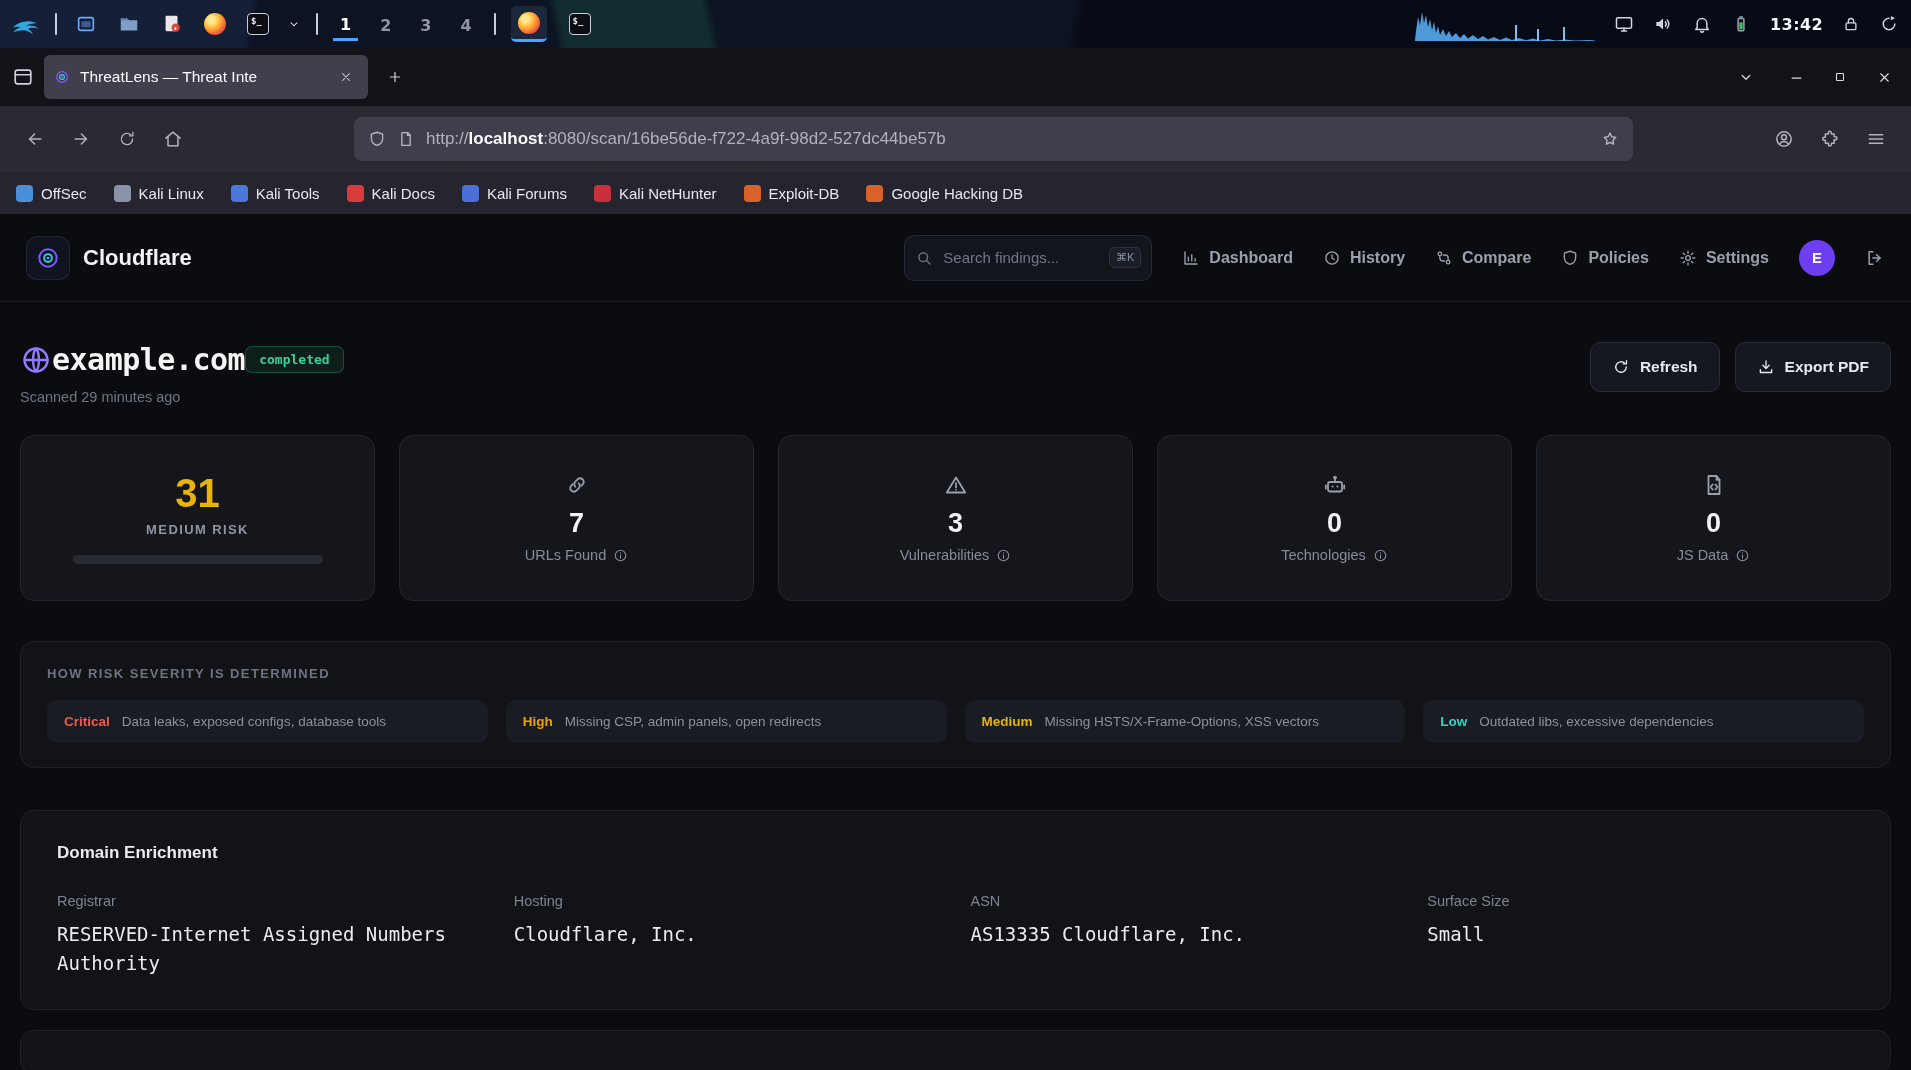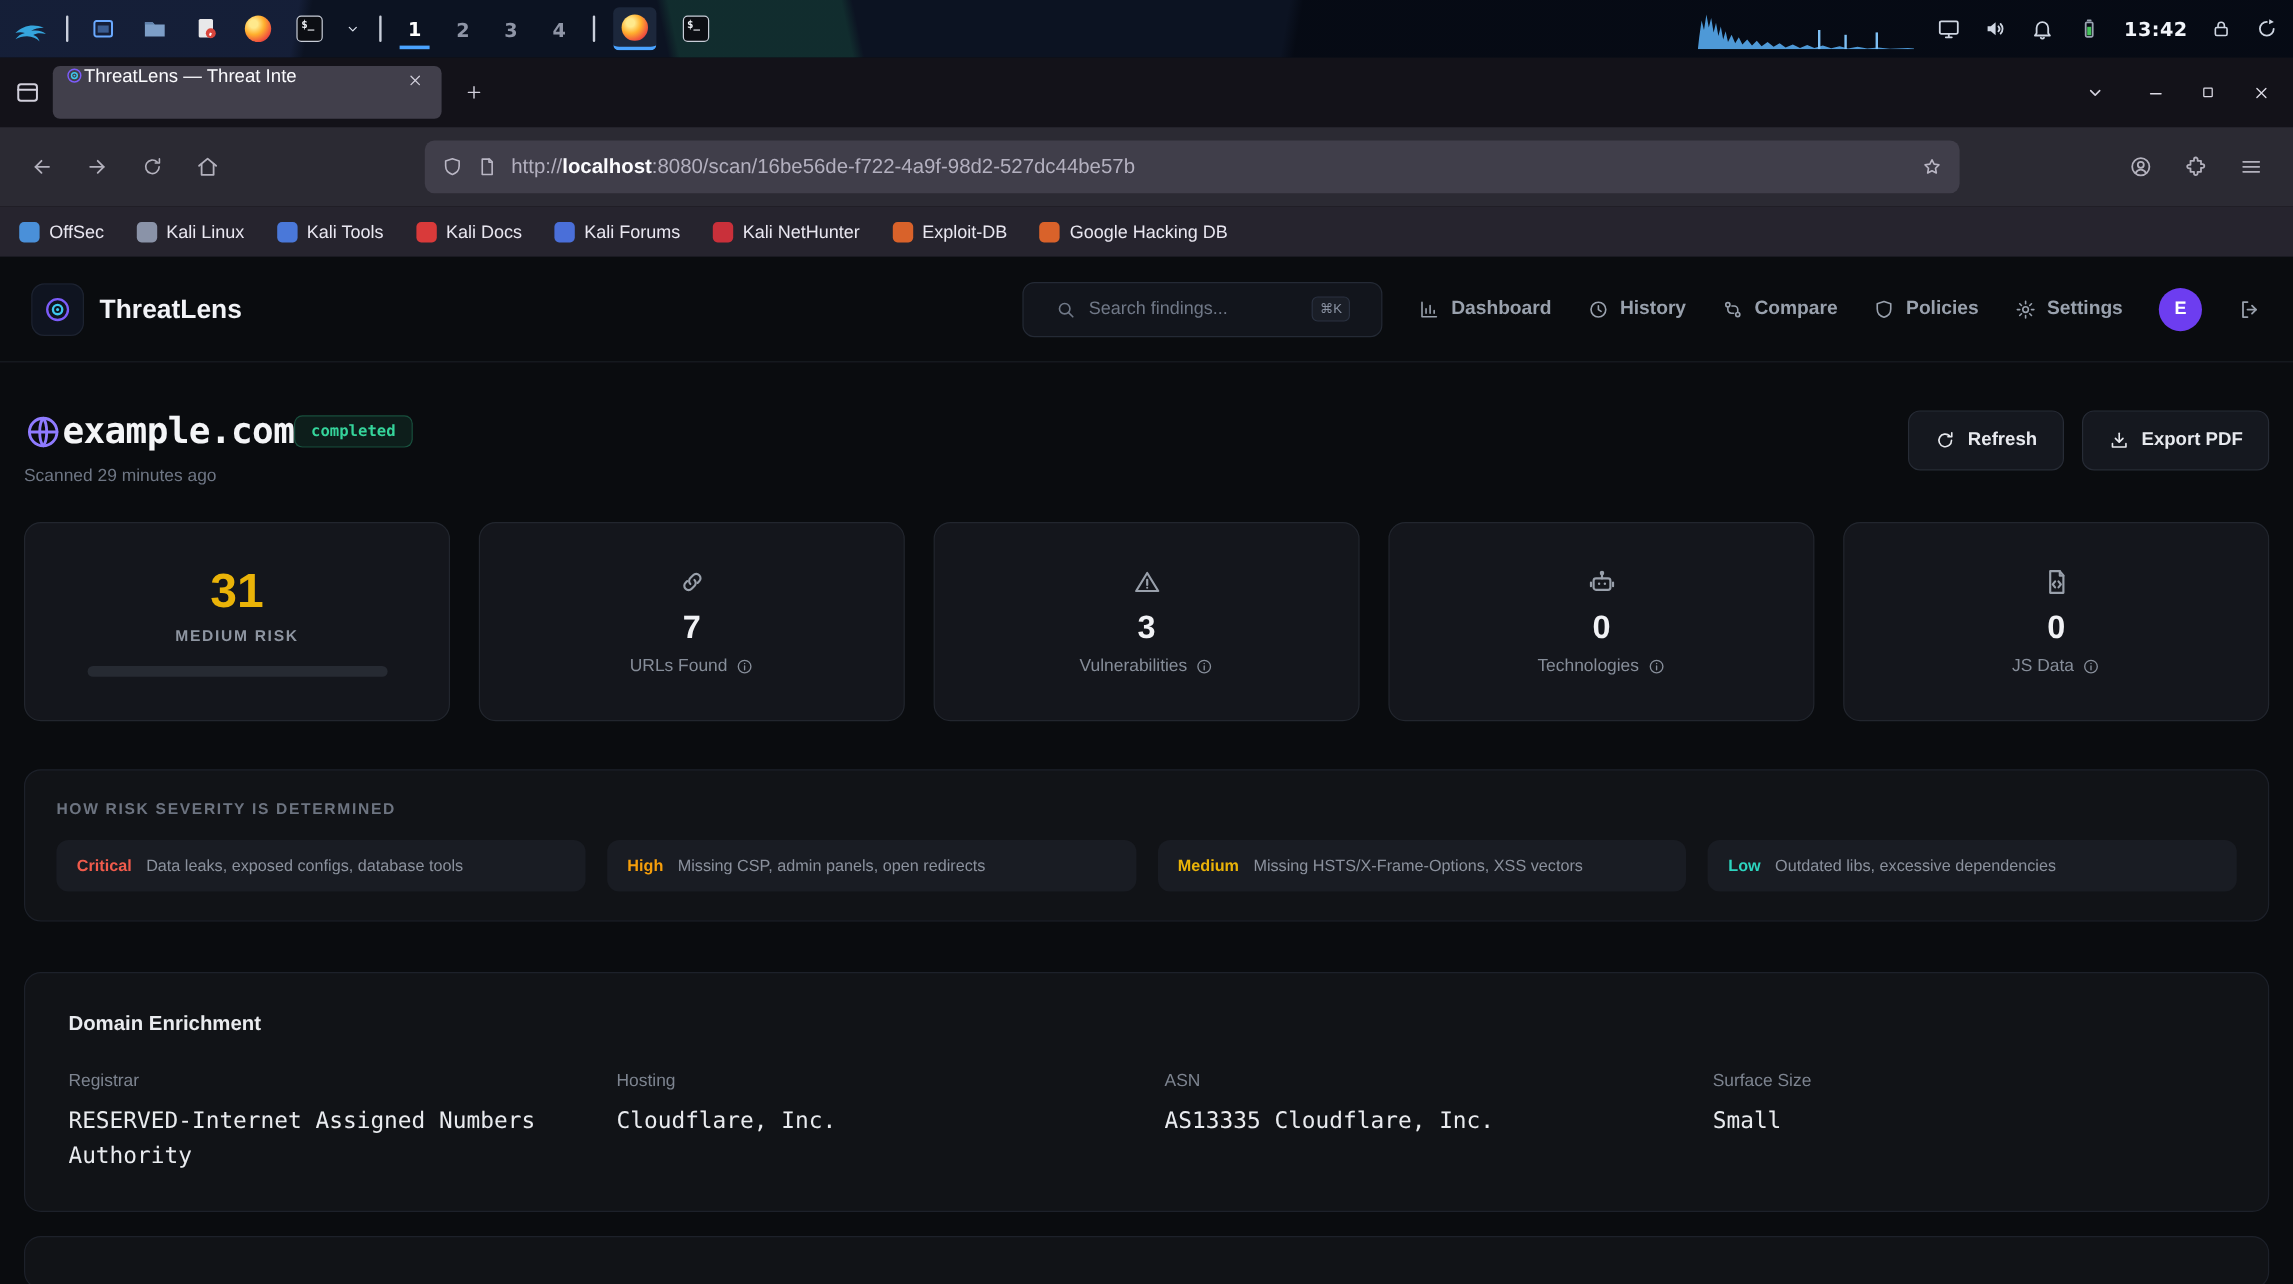--- a/index.html
+++ b/index.html
@@ -26,21 +26,21 @@
 .ws{font:600 16px "DejaVu Sans",sans-serif;color:#8f95a6;height:34px;display:flex;align-items:center;padding:3px 7px 0}
 .ws.active{color:#ffffff;border-bottom:3px solid #4aa3ff}
 .app-slot{width:36px;height:36px;display:flex;align-items:center;justify-content:center;border-radius:5px}
 .app-slot.focused{background:rgba(130,160,210,.14);border-bottom:3px solid #4aa3ff}
 .tb-right{margin-left:auto;display:flex;align-items:center;gap:19px;color:#cfd6e2}
 .tb-clock{font:600 16px "DejaVu Sans",sans-serif;color:#f2f5fa;letter-spacing:.4px}
 
 
 .tabbar{height:58px;background:#131219;display:flex;align-items:center;padding:0 12px;color:#cfcdd8}
 .tab{margin-left:10px;width:324px;height:44px;background:#413f4b;border-radius:6px;display:flex;
-gap:0;padding:0 10px;color:#fbfbfe;font-size:15.5px}
+align-items:center;gap:10px;padding:0 10px;color:#fbfbfe;font-size:15.5px}
 .tab-title{flex:1;white-space:nowrap;overflow:hidden}
 .tab-close,.newtab,.tabbar-btn{display:flex;align-items:center;justify-content:center;color:#d2d0dc}
 .tab-close{width:24px;height:24px;border-radius:4px}
 .newtab{width:38px;height:38px;margin-left:8px}
 .tab-spacer{flex:1}
 .win-controls{display:flex;align-items:center;gap:14px;margin-left:26px}
 .win-btn{width:30px;height:30px;display:flex;align-items:center;justify-content:center;color:#dddbe6}
 
 .navbar{height:66px;background:#2b2a33;display:flex;align-items:center;padding:0 12px}
 .nav-btn{width:40px;height:40px;border-radius:6px;display:flex;align-items:center;justify-content:center;
@@ -58,22 +58,22 @@
 .bm-ico{width:17px;height:17px;border-radius:4px;flex:none}
 
 
 .site-header{height:88px;display:flex;align-items:center;padding:0 26px;background:#0a0c0f;
 border-bottom:1px solid #191d24}
 .brand{display:flex;align-items:center;gap:13px}
 .brand-tile{width:44px;height:44px;border-radius:11px;background:#0f1420;box-shadow:inset 0 0 0 1px #1d2330;
 display:flex;align-items:center;justify-content:center}
 .brand-name{font-size:22px;font-weight:700;color:#f2f3f7}
 .hdr-right{margin-left:auto;display:flex;align-items:center;gap:30px}
-.searchbox{width:300px;height:46px;background:#12151c;border:1px solid #242a35;border-radius:10px;
-display:flex;align-items:center;gap:10px;padding:0 26px;color:#707887}
+.searchbox{width:248px;height:46px;background:#12151c;border:1px solid #242a35;border-radius:10px;
+display:flex;align-items:center;gap:10px;padding:0 10px;color:#707887}
 .searchbox .ph{flex:1;font-size:15px}
 .kbd{font-size:11px;color:#8a92a2;background:#1a1e27;border:1px solid #2a3140;border-radius:5px;padding:3px 6px}
 .nav-item{display:flex;align-items:center;gap:9px;color:#99a1ad;font-size:16px;font-weight:600;cursor:default}
 .avatar{width:36px;height:36px;border-radius:50%;background:#6d3df0;color:#fff;font-weight:700;font-size:15px;
 display:flex;align-items:center;justify-content:center}
 .logout-btn{color:#99a1ad;display:flex}
 
 .content{padding:0 20px}
 .scan-header{margin-top:40px;display:flex;align-items:flex-start;justify-content:space-between}
 .scan-title-row{display:flex;align-items:center;gap:0}
@@ -589,21 +589,21 @@
     </span>
 </div>
 
 <div class="site-header">
   <div class="brand">
     <span class="brand-tile">
         <svg class="ic26" viewBox="0 0 24 24">
           <use href="#i-eye"></use>
         </svg>
       </span>
-    <span class="brand-name">ThreatLens</span>
+    <span class="brand-name">Cloudflare</span>
   </div>
   <div class="hdr-right">
     <div class="searchbox">
       <span>
           <svg class="ic18" viewBox="0 0 24 24">
             <use href="#i-search"></use>
           </svg>
         </span>
       <span class="ph">Search findings...</span>
       <span class="kbd">⌘K</span>

